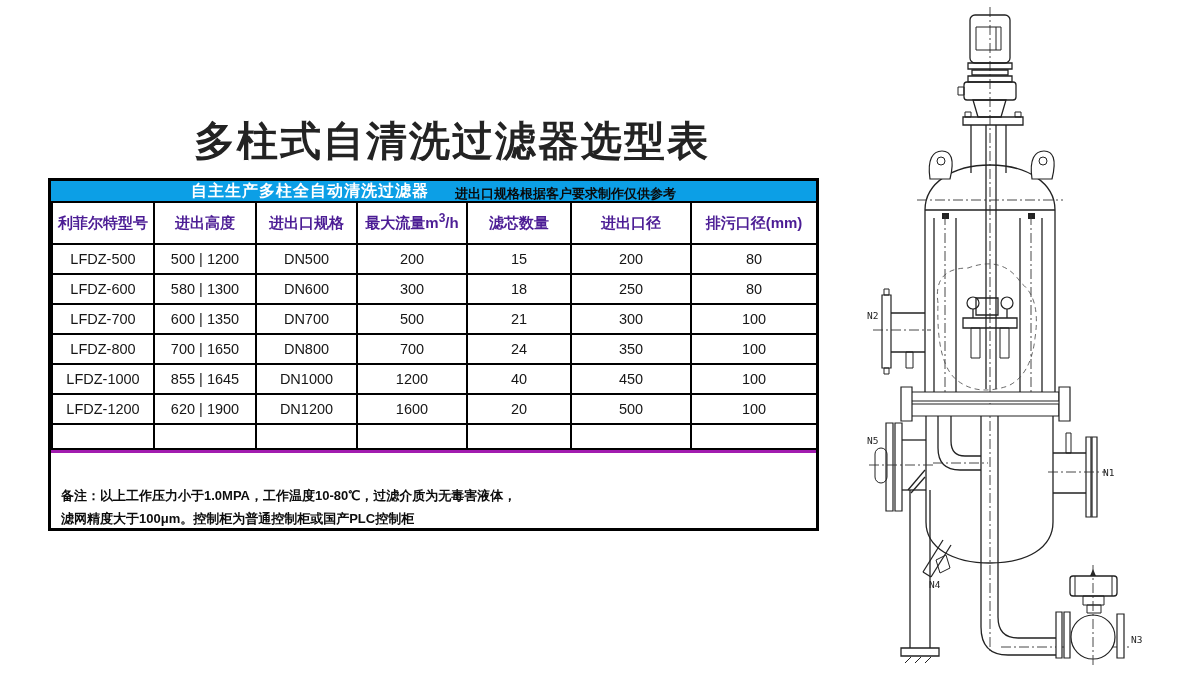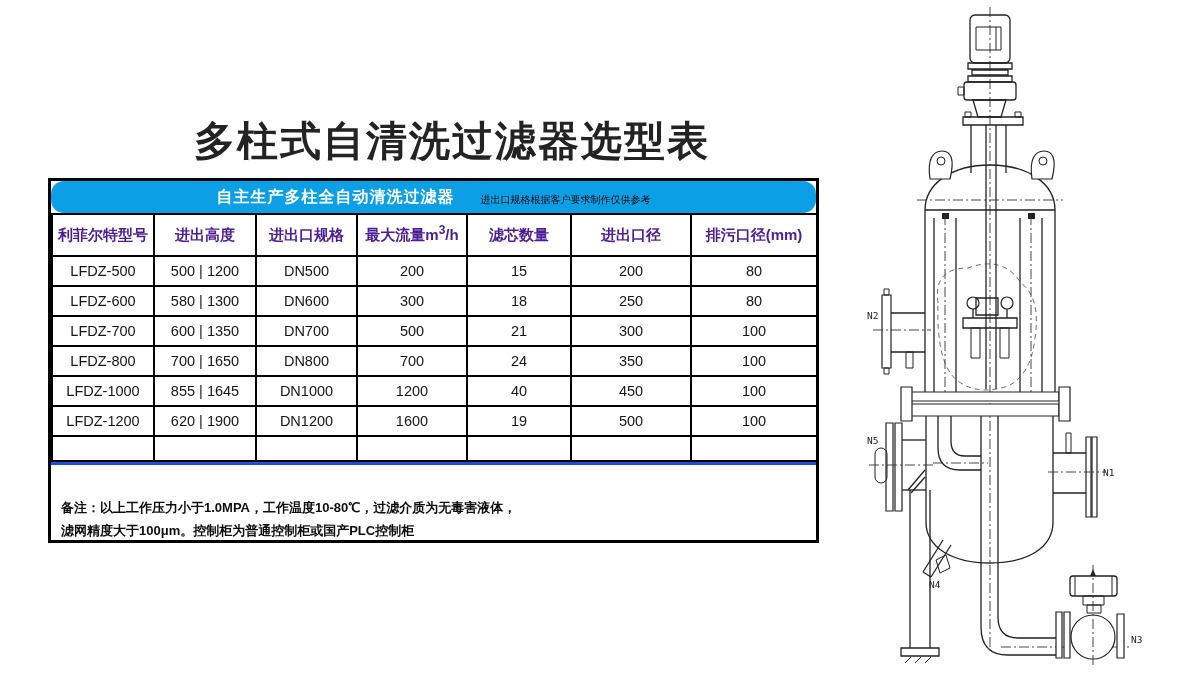--- a/index.html
+++ b/index.html
@@ -9,34 +9,33 @@
   }
   .page-title{
     position:absolute;left:194px;top:86px;
     font-size:41px;font-weight:800;color:#232323;letter-spacing:2px;white-space:nowrap;margin-top:28px;
   }
   .spec{
     position:absolute;left:48px;top:178px;width:765px;
     border:3px solid #000;background:#fff;
   }
   .banner{
-    height:32px;display:flex;align-items:center;justify-content:center;gap:26px;
+    height:20px;display:flex;align-items:center;justify-content:center;gap:26px;
     background:#0c9fe6;
-    border-radius:13px;
   }
   .banner-title{color:#ffffff;font-weight:bold;font-size:16px;letter-spacing:1px;white-space:nowrap}
-  .banner-note{color:#0a0a0a;font-size:10px;font-weight:normal;margin-top:6px;white-space:nowrap}
+  .banner-note{color:#0a0a0a;font-size:13px;font-weight:bold;margin-top:6px;white-space:nowrap}
   table{border-collapse:collapse;width:765px;table-layout:fixed}
   th,td{border:2px solid #000;text-align:center;padding:0;overflow:hidden;white-space:nowrap}
   thead th{height:40px;font-size:15px;color:#4c1d95;font-weight:bold}
   tbody td{height:28px;font-size:14.5px;color:#161616}
   tr.empty-row td{height:23px}
   .flow-sup{font-size:12px;position:relative;top:-6px;font-weight:bold}
   .notes{
-    border-top:3px solid #1d4ed8;height:78px;box-sizing:border-box;
+    border-top:3px solid #a21caf;height:78px;box-sizing:border-box;
     padding:31px 0 0 10px;font-size:13px;font-weight:bold;color:#0d0d0d;line-height:23px;
   }
   .diagram{position:absolute;left:853px;top:3px}
   .diagram *{vector-effect:non-scaling-stroke}
   .ln{stroke:#222;stroke-width:1.3;fill:none}
   .th{stroke:#222;stroke-width:1;fill:none}
   .fl{stroke:#222;stroke-width:1.2;fill:#fff}
   .blk{fill:#222;stroke:none}
   .cl{stroke:#333;stroke-width:0.9;fill:none;stroke-dasharray:10 3 2 3}
   .dsh{stroke:#444;stroke-width:0.8;fill:none;stroke-dasharray:5 4}
@@ -118,21 +117,21 @@
           <td>1200</td>
           <td>40</td>
           <td>450</td>
           <td>100</td>
         </tr>
         <tr>
           <td>LFDZ-1200</td>
           <td>620 | 1900</td>
           <td>DN1200</td>
           <td>1600</td>
-          <td>19</td>
+          <td>20</td>
           <td>500</td>
           <td>100</td>
         </tr>
       </tbody>
     <tbody>
       <tr class="empty-row">
         <td></td>
           <td></td>
         <td></td>
           <td></td>

